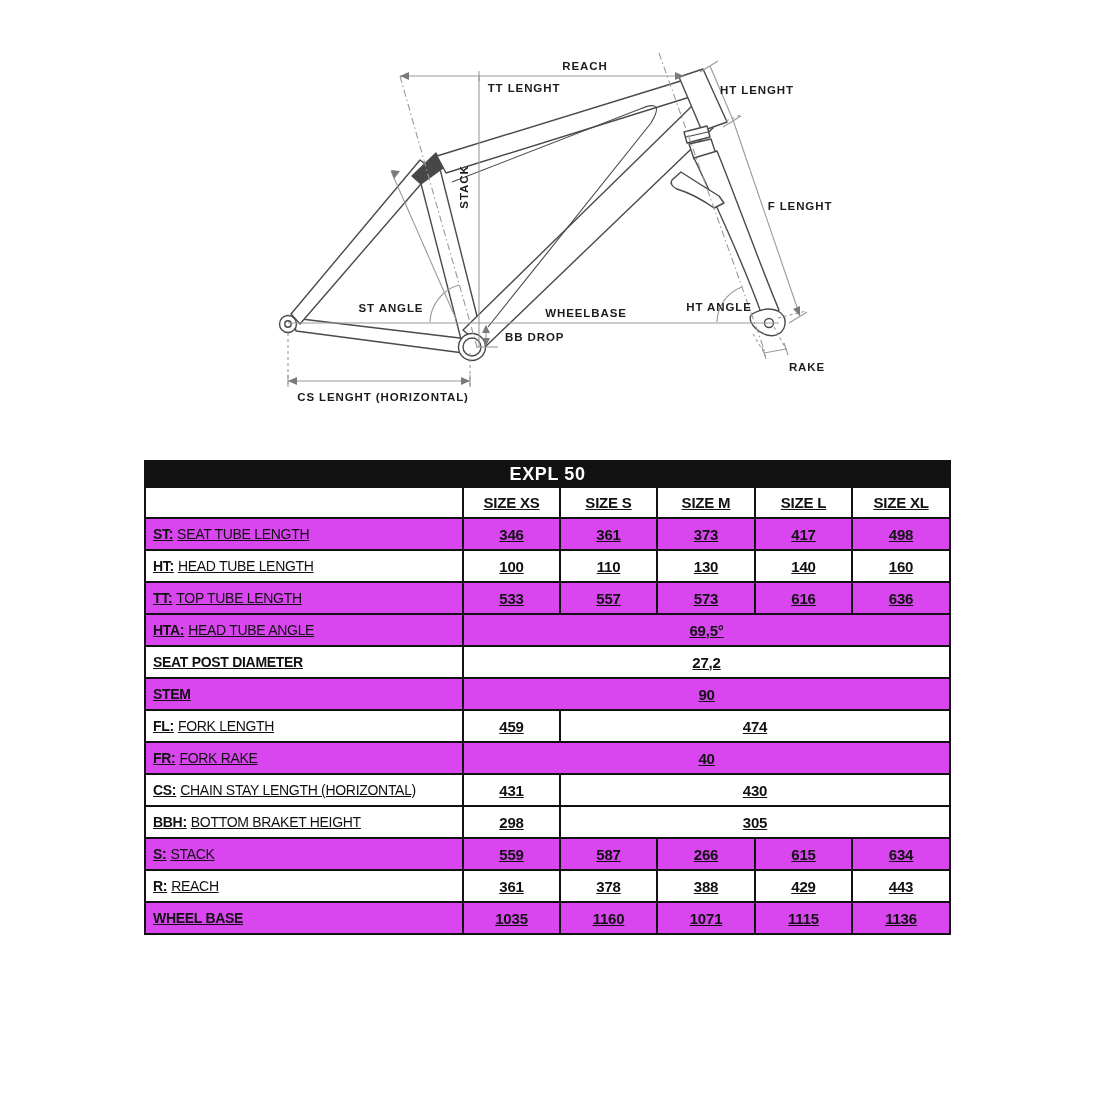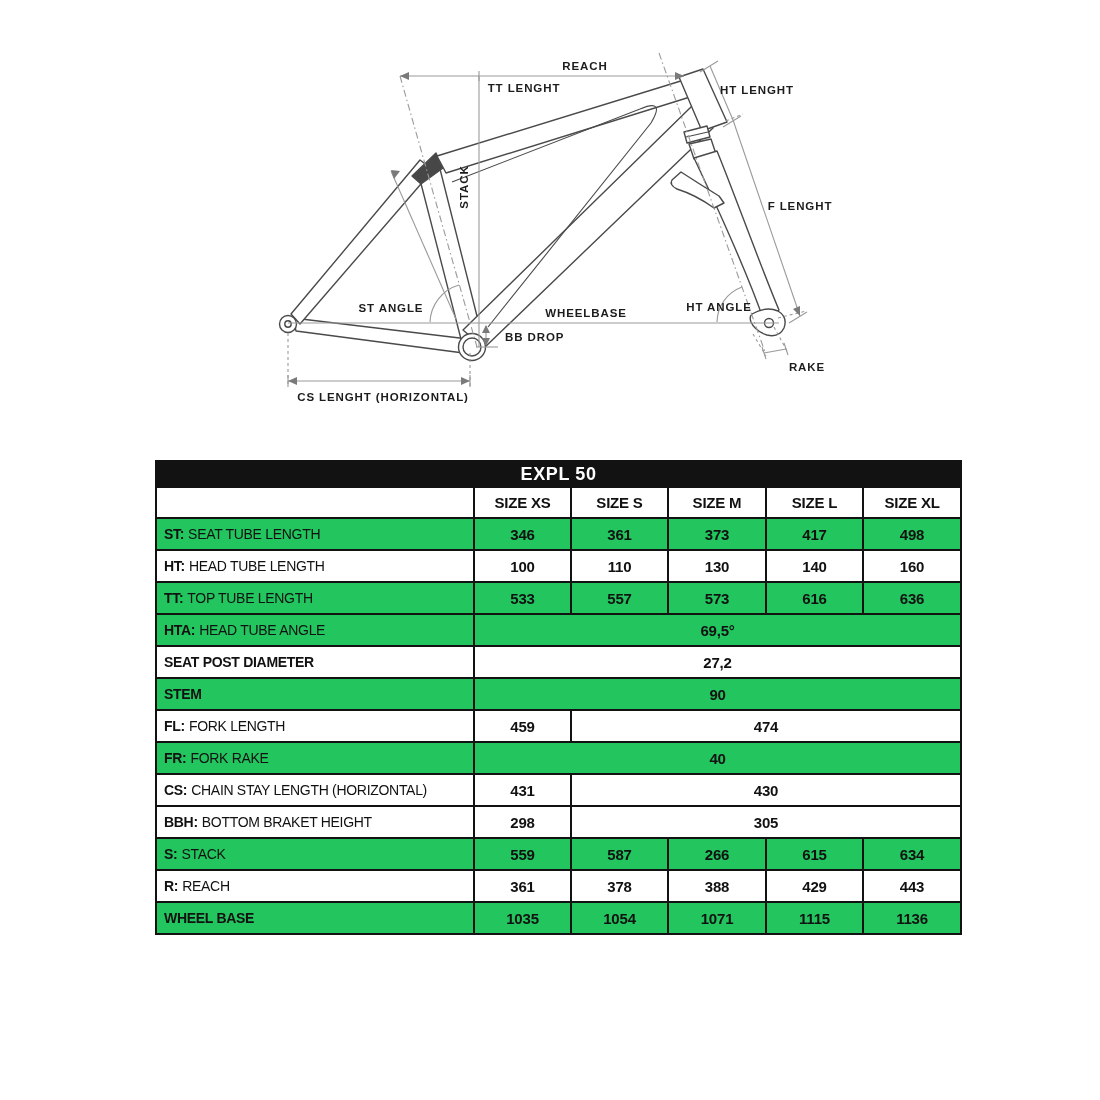--- a/index.html
+++ b/index.html
@@ -15,40 +15,40 @@
   #geo-svg .dim{stroke:#9a9a9a;stroke-width:1.1;fill:none;}
   #geo-svg .dsh{stroke-dasharray:7 3 1.5 3;}
   #geo-svg .ext{stroke-dasharray:3 3;}
   #geo-svg .arr{fill:#7a7a7a;stroke:none;}
   #geo-svg text{
     font-family:"Liberation Sans","DejaVu Sans",sans-serif;
     font-weight:bold;font-size:11.5px;letter-spacing:0.9px;fill:#1c1c1c;
   }
   
   #spec{
-    position:absolute;left:155px;top:460px;width:805px;
-    border-collapse:collapse;table-layout:fixed;
+    position:absolute;left:144px;top:460px;width:805px;
+    border-collapse:collapse;table-layout:fixed;text-decoration:underline;
   }
   #spec td{
     border:2px solid #121212;height:30px;padding:0 2px;
     text-align:center;vertical-align:middle;
     font-size:15px;font-weight:bold;letter-spacing:-0.2px;line-height:1;
     background:#ffffff;
   }
   #spec td.ttl{
     background:#121212;color:#ffffff;font-size:18px;height:24px;letter-spacing:0.6px;
   }
   #spec tr.hdr td{height:29px;}
   #spec td.lc{
     text-align:left;padding-left:7px;font-weight:normal;font-size:14px;letter-spacing:-0.3px;
   }
   #spec td.lc .pfx{font-weight:bold;margin-right:4px;}
   #spec td.lc .pfx:empty{margin-right:0;}
   #spec td.lc.bl .lab{font-weight:bold;}
-  #spec tr.g td{background:#22c55e;}
+  #spec tr.g td{background:#d946ef;}
 </style>
 </head>
 <body>
 
 <svg id="geo-svg" viewBox="250 30 640 400">
 
   <g>
     <path class="frame" d="M293 318 L468 339 L471 354 L296 331 Z"></path>
     <path class="frame" d="M420 160 L433 170 L300 324 L291 314 Z"></path>
     <circle class="frame" cx="288" cy="324" r="8.5"></circle>
@@ -213,19 +213,19 @@
     <td class="lc"><span class="pfx">R:</span><span class="lab">REACH</span></td>
     <td>361</td>
     <td>378</td>
     <td>388</td>
     <td>429</td>
     <td>443</td>
   </tr>
   <tr class="g">
     <td class="lc bl"><span class="pfx"></span><span class="lab">WHEEL BASE</span></td>
     <td>1035</td>
-    <td>1054</td>
+    <td>1160</td>
     <td>1071</td>
     <td>1115</td>
     <td>1136</td>
   </tr>
 </tbody>
   </table>
 
 </body></html>

